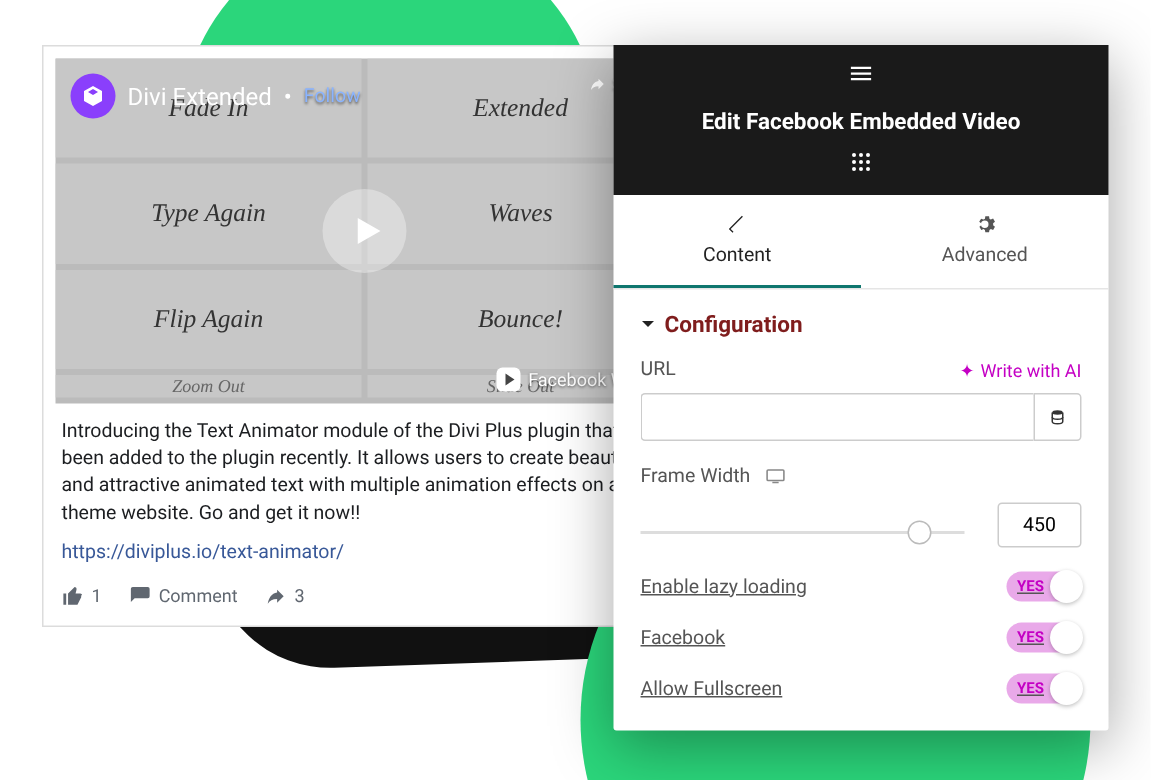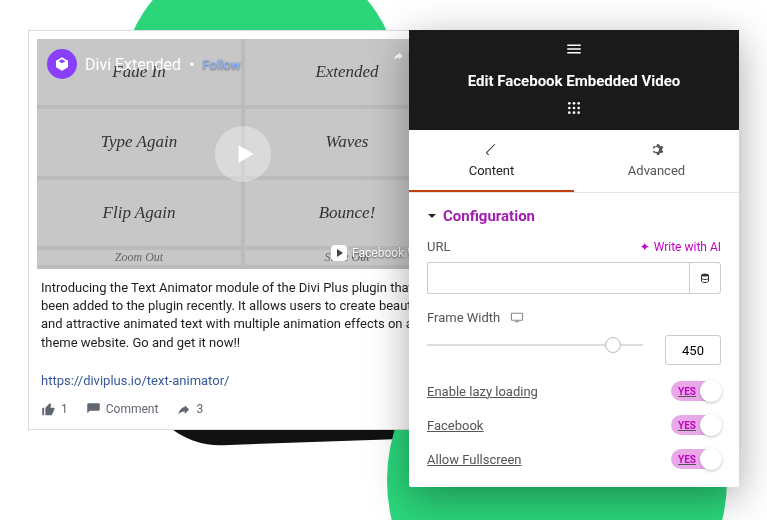--- a/index.html
+++ b/index.html
@@ -19,52 +19,52 @@
 .fb-logo svg { width: 16px; height: 16px; }
 .fb-follow { color: #8ab4ff; font-size: 13px; text-shadow: 0 1px 2px rgba(0,0,0,0.6); }
 .fb-share-top { position: absolute; top: 10px; right: 10px; color: #fff; font-size: 12px; text-shadow: 0 1px 2px rgba(0,0,0,0.6); z-index: 2; display: flex; align-items: center; gap: 4px; }
 .fb-play { position: absolute; top: 50%; left: 50%; transform: translate(-50%, -50%); width: 56px; height: 56px; border-radius: 50%; background: rgba(255,255,255,0.35); display: flex; align-items: center; justify-content: center; z-index: 3; }
 .fb-play svg { width: 26px; height: 26px; fill: #fff; margin-left: 4px; }
 .fb-watch { position: absolute; bottom: 8px; right: 8px; color: #fff; font-size: 12px; text-shadow: 0 1px 2px rgba(0,0,0,0.6); z-index: 2; display: flex; align-items: center; gap: 5px; }
 .fb-watch-icon { width: 16px; height: 16px; background: #fff; border-radius: 4px; display: inline-flex; align-items: center; justify-content: center; }
 .fb-watch-icon::after { content: ""; border-left: 6px solid #444; border-top: 4px solid transparent; border-bottom: 4px solid transparent; margin-left: 1px; }
 
 .fb-body { padding: 10px 4px 4px 4px; font-size: 13px; line-height: 1.4; color: #1c1e21; }
-.fb-link { color: #385898; font-size: 13px; margin-top: 20px; display: block; }
+.fb-link { color: #385898; font-size: 13px; margin-top: 8px; display: block; }
 .fb-actions { display: flex; gap: 18px; padding: 8px 4px 4px 4px; color: #606770; font-size: 12px; align-items: center; }
 .fb-action { display: flex; align-items: center; gap: 5px; }
 .fb-action svg { width: 15px; height: 15px; fill: #606770; }
 
 .editor { position: absolute; top: 30px; right: 28px; width: 330px; background: #fff; box-shadow: 0 10px 40px rgba(0,0,0,0.35); z-index: 2; border-radius: 2px; }
 .editor-header { background: #1a1a1a; color: #fff; display: flex; align-items: center; padding: 10px 12px; gap: 10px; flex-direction: column; }
 .editor-header svg { width: 18px; height: 18px; fill: #fff; }
 .editor-title { flex: 1; font-size: 15px; font-weight: 700; }
 .editor-grid-icon svg { width: 16px; height: 16px; }
 
 .editor-tabs { display: flex; border-bottom: 1px solid #e5e5e5; }
 .editor-tab { flex: 1; text-align: center; padding: 12px 0; font-size: 13px; color: #555; display: flex; flex-direction: column; align-items: center; gap: 6px; cursor: pointer; }
-.editor-tab.active { border-bottom: 2px solid #c2410c; color: #222; }
+.editor-tab.active { border-bottom: 2px solid #0f766e; color: #222; }
 .editor-tab svg { width: 15px; height: 15px; fill: currentColor; }
 
 .editor-body { padding: 14px 18px 18px 18px; }
-.editor-section { display: flex; align-items: center; gap: 6px; font-size: 15px; font-weight: 700; color: #a21caf; margin-bottom: 14px; }
+.editor-section { display: flex; align-items: center; gap: 6px; font-size: 15px; font-weight: 700; color: #7f1d1d; margin-bottom: 14px; }
 .editor-section svg { width: 10px; height: 10px; }
 
 .field-row { margin-bottom: 16px; }
 .field-label { display: flex; align-items: center; justify-content: space-between; font-size: 13px; color: #555; margin-bottom: 8px; }
 .ai-link { color: #c400c4; font-size: 12px; display: flex; align-items: center; gap: 4px; }
 .input-wrap { display: flex; }
 .input { flex: 1; border: 1px solid #ccc; border-right: none; height: 32px; padding: 0 8px; font-size: 13px; border-radius: 3px 0 0 3px; }
 .input-btn { width: 32px; height: 32px; border: 1px solid #ccc; background: #fff; border-radius: 0 3px 3px 0; display: flex; align-items: center; justify-content: center; }
 .input-btn svg { width: 12px; height: 12px; }
 
 .label-with-icon { display: flex; align-items: center; gap: 10px; font-size: 13px; color: #555; }
 .label-with-icon svg { width: 14px; height: 11px; fill: none; stroke: #888; stroke-width: 1.5; }
 
-.slider-row { display: flex; align-items: flex-start; gap: 22px; }
+.slider-row { display: flex; align-items: flex-end; gap: 22px; }
 .slider { flex: 1; position: relative; height: 20px; }
 .slider-track { position: absolute; top: 50%; left: 0; right: 0; height: 2px; background: #ddd; transform: translateY(-50%); }
 .slider-thumb { position: absolute; top: 50%; left: 86%; width: 16px; height: 16px; background: #fff; border: 1px solid #bbb; border-radius: 50%; transform: translate(-50%, -50%); }
 .slider-val { width: 56px; height: 30px; border: 1px solid #ccc; border-radius: 3px; text-align: center; font-size: 13px; display: flex; align-items: center; justify-content: center; }
 
 .toggle-row { display: flex; align-items: center; justify-content: space-between; font-size: 13px; color: #555; margin-bottom: 14px; text-decoration: underline; }
 .toggle { width: 50px; height: 20px; background: #e9a9e9; border-radius: 10px; position: relative; display: flex; align-items: center; }
 .toggle-label { color: #c400c4; font-size: 10px; font-weight: 700; margin-left: 7px; }
 .toggle-knob { position: absolute; right: -1px; top: -1px; width: 22px; height: 22px; background: #fff; border-radius: 50%; box-shadow: 0 1px 3px rgba(0,0,0,0.25); }
 

